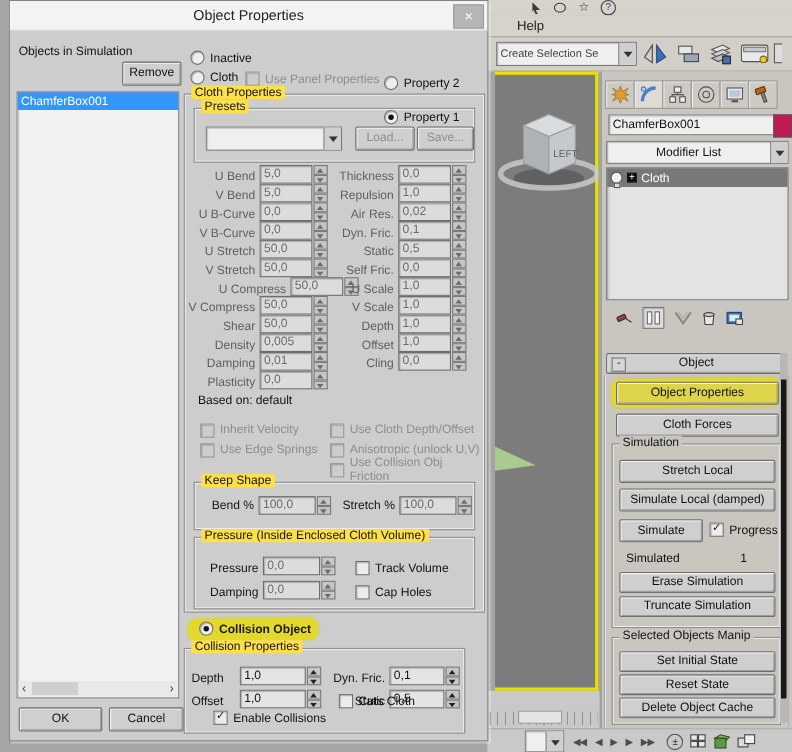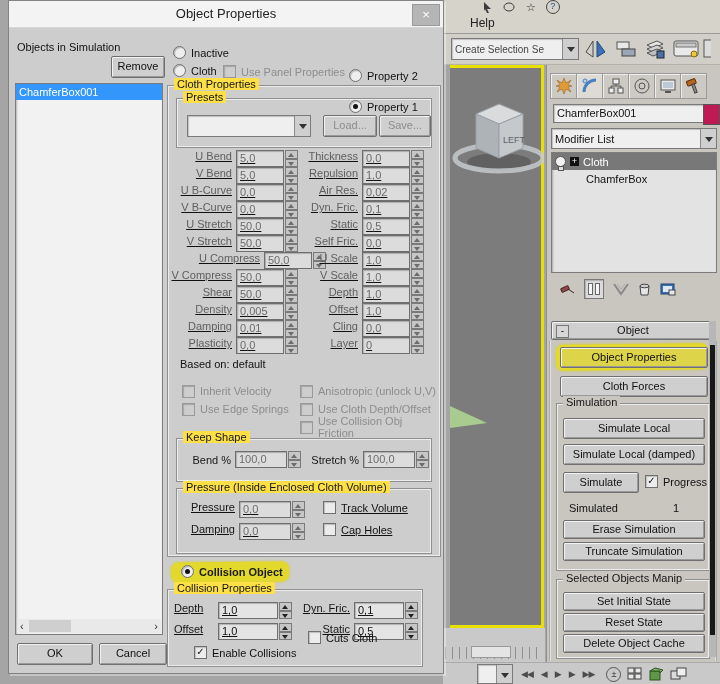--- a/index.html
+++ b/index.html
@@ -31,21 +31,21 @@
   
   .radio{position:absolute;display:flex;align-items:center;gap:5px;}
   .rdot{width:11px;height:11px;border-radius:50%;background:#eee;border:1px solid #6f6f6f;
         box-shadow:inset 1px 1px 1px rgba(0,0,0,.25);position:relative;flex:0 0 auto;}
   .rdot.on::after{content:"";position:absolute;left:3px;top:3px;width:5px;height:5px;border-radius:50%;background:#111;}
   .chk{position:absolute;display:flex;align-items:center;gap:5px;}
   .cbox{width:11px;height:11px;background:#ececec;border:1px solid #6f6f6f;
         box-shadow:inset 1px 1px 1px rgba(0,0,0,.2);font-size:10px;line-height:10px;text-align:center;color:#111;flex:0 0 aupx;}
   .cbox.dis{background:#cdcdcd;border-color:#999;}
   
-  .prow{display:flex;align-items:flex-start;height:17px;text-decoration:underline;}
+  .prow{display:flex;align-items:flex-end;height:17px;}
   .plabel{text-align:right;padding-right:4px;white-space:nowrap;color:#5f5f5f;}
   .plabel.en{color:#151515;}
   .pfield{height:15px;line-height:15px;background:#dcdcdc;border:1px solid #6e6e6e;
           box-shadow:inset 1px 1px 1px rgba(0,0,0,.22);padding:0 3px;color:#6b6b6b;overflow:hidden;}
   .pfield.en{color:#111;background:#e4e4e4;}
   .spin{width:13px;height:17px;display:flex;flex-direction:column;margin-left:1px;}
   .spin i{flex:1;background:#c6c6c6;border:1px solid #7a7a7a;position:relative;}
   .spin i::after{content:"";position:absolute;left:2px;border-left:3px solid transparent;border-right:3px solid transparent;}
   .spin i.up::after{top:2px;border-bottom:4px solid #222;}
   .spin i.dn::after{top:2px;border-top:4px solid #222;}
@@ -250,32 +250,29 @@
       <svg width="16" height="16">
         <rect x="1" y="2" width="9" height="5" rx="1" fill="#b5651d" stroke="#5f3208" transform="rotate(-20 5 5)"></rect>
         <rect x="7" y="6" width="2.6" height="9" fill="#8a8a8a" stroke="#444" transform="rotate(-20 8 10)"></rect>
       </svg>
     </span>
 
   <div class="abs" id="pname">ChamferBox001</div>
   <div class="abs" id="pswatch"></div>
 
   <span class="combo abs" id="modlist">
-    <span class="ctext" style="color:#111;">Modifier List</span>
+    <span class="ctext" style="color:#111;text-align:center;">Modifier List</span>
     <span class="carrow"></span>
   </span>
 
   <div class="abs" id="stack">
       <div class="stk sel">
         <span class="bulb"></span>
         <span class="plusbox">+</span>
         <span>Cloth</span>
-      </div>
-      <div class="stk child">
-        <span>ChamferBox</span>
       </div>
     </div>
 
   <div class="abs" id="stacktools">
     <span>
         <svg width="16" height="14">
           <rect x="2" y="5" width="8" height="4" rx="1" fill="#8a4a4a" stroke="#4a2020" transform="rotate(-25 6 7)"></rect>
           <line x1="9" y1="7" x2="15" y2="11" stroke="#4a2020"></line>
         </svg>
       </span>
@@ -310,21 +307,21 @@
   </div>
 
   <div class="abs" id="rollwrap">
     <div class="hl" style="left:6px;top:3px;width:152px;height:26px;"></div>
     <div class="b" id="btn-objprops" style="left:10px;top:6px;width:146px;height:19px;line-height:18px;background:#ddd44a;">Object Properties</div>
     <div class="b" style="left:10px;top:35px;width:146px;height:19px;line-height:18px;">Cloth Forces</div>
 
     <div class="grp" id="sim-grp" style="left:6px;top:62px;width:152px;height:166px;">
       <span class="lg lg-p">Simulation</span>
       <div id="sim-btns">
-          <div class="b" style="left: 6px; top: 14px; width: 140px; height: 19px; line-height: 18px;">Simulate Local</div>
+          <div class="b" style="left: 6px; top: 14px; width: 140px; height: 19px; line-height: 18px;">Stretch Local</div>
           <div class="b" style="left: 6px; top: 40px; width: 140px; height: 19px; line-height: 18px;">Simulate Local (damped)</div>
         </div>
       <div class="b" style="left:6px;top:68px;width:74px;height:19px;line-height:18px;">Simulate</div>
       <span class="chk" style="left:88px;top:71px;">
         <span class="cbox">✓</span>
         <span>Progress</span>
       </span>
       <span class="abs" style="left:12px;top:98px;">Simulated</span>
       <span class="abs" style="left:116px;top:98px;">1</span>
       <div class="b" style="left:6px;top:116px;width:140px;height:17px;line-height:16px;">Erase Simulation</div>
@@ -578,28 +575,20 @@
           <span class="plabel" style="width: 62px;">Offset</span>
           <span class="pfield" style="width: 40px;">1,0</span>
           <span class="spin sd">
             <i class="up"></i>
             <i class="dn"></i>
           </span>
         </div>
         <div class="prow">
           <span class="plabel" style="width: 62px;">Cling</span>
           <span class="pfield" style="width: 40px;">0,0</span>
-          <span class="spin sd">
-            <i class="up"></i>
-            <i class="dn"></i>
-          </span>
-        </div>
-        <div class="prow">
-          <span class="plabel" style="width: 62px;">Layer</span>
-          <span class="pfield" style="width: 40px;">0</span>
           <span class="spin sd">
             <i class="up"></i>
             <i class="dn"></i>
           </span>
         </div>
       </div>
     <span class="abs" style="left:12px;top:272px;">Based on: default</span>
 
     <div class="abs" id="optchecks-left" style="left:14px;top:296px;">
         <label class="chk" style="position: static; display: flex; height: 18px;">
@@ -607,25 +596,25 @@
           <span class="dis">Inherit Velocity</span>
         </label>
         <label class="chk" style="position: static; display: flex; height: 18px;">
           <span class="cbox dis"></span>
           <span class="dis">Use Edge Springs</span>
         </label>
       </div>
     <div class="abs" id="optchecks-right" style="left:132px;top:296px;">
         <label class="chk" style="position: static; display: flex; height: 18px;">
           <span class="cbox dis"></span>
-          <span class="dis">Anisotropic (unlock U,V)</span>
+          <span class="dis">Use Cloth Depth/Offset</span>
         </label>
         <label class="chk" style="position: static; display: flex; height: 18px;">
           <span class="cbox dis"></span>
-          <span class="dis">Use Cloth Depth/Offset</span>
+          <span class="dis">Anisotropic (unlock U,V)</span>
         </label>
         <label class="chk" style="position: static; display: flex; height: 18px;">
           <span class="cbox dis"></span>
           <span class="dis">Use Collision Obj Friction</span>
         </label>
       </div>
 
     <div class="grp" style="left:8px;top:352px;width:254px;height:42px;">
       <span class="lg">Keep Shape</span>
       <div class="abs" id="keepshape-row" style="left:6px;top:12px;display:flex;align-items:center;">

